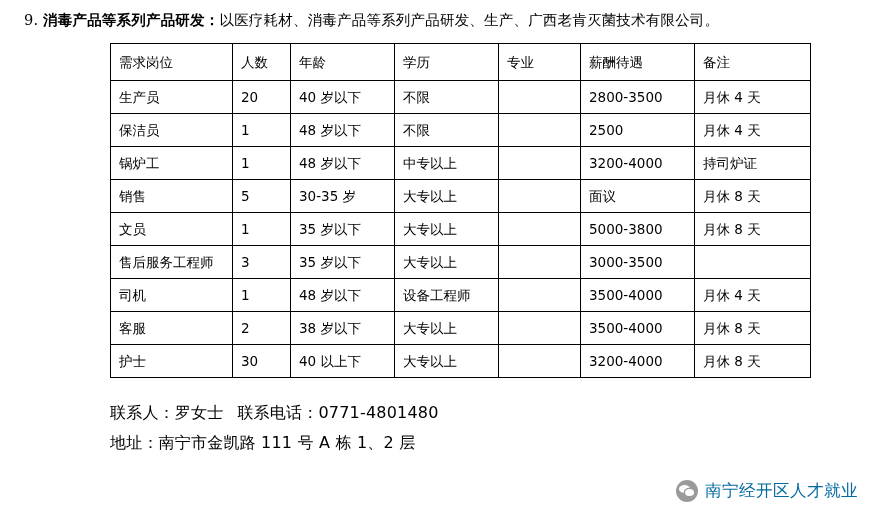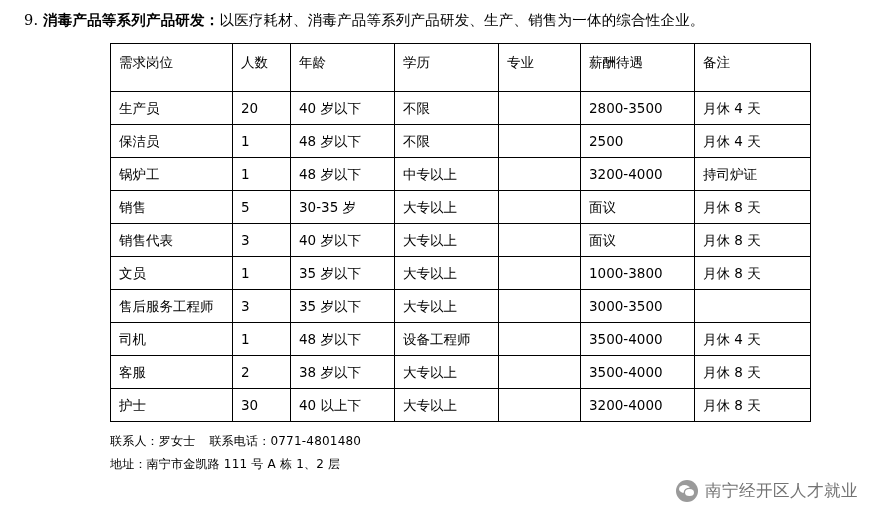--- a/index.html
+++ b/index.html
@@ -49,44 +49,44 @@
     font-weight: normal;
     text-align: left;
     padding: 6px 8px;
     height: 20px;
     vertical-align: middle;
     line-height: 1.45;
     white-space: normal;
   }
   table.joblist th {
     padding-top: 8px;
-    padding-bottom: 19px;
+    padding-bottom: 8px;
   }
   col.c-post { width: 122px; }
   col.c-num  { width: 58px; }
   col.c-age  { width: 104px; }
   col.c-edu  { width: 104px; }
   col.c-major{ width: 82px; }
   col.c-pay  { width: 114px; }
   col.c-note { width: 116px; }
   .footer {
-    margin: 8px 0 0 86px;
-    font-size: 12px;
+    margin: 20px 0 0 86px;
+    font-size: 16px;
     line-height: 1.85;
     letter-spacing: 0.2px;
   }
   .footer .sp { display: inline-block; width: 14px; }
   .wmark {
     position: absolute;
     right: 14px;
     bottom: 10px;
     display: flex;
     align-items: center;
     gap: 7px;
-    color: #737373;
+    color: #0369a1;
     font-size: 16.5px;
     letter-spacing: 0.5px;
   }
   .wmark .wx {
     width: 22px;
     height: 22px;
     border-radius: 50%;
     background: #9a9a9a;
     position: relative;
     flex: none;
@@ -108,21 +108,21 @@
     box-shadow: 0 0 0 1.3px #9a9a9a;
   }
 </style>
 </head>
 <body>
 
 <div class="page">
 
   <div class="intro">
     <span class="idx">9.</span>
-    <span class="company">消毒产品等系列产品研发：</span><span>以医疗耗材、消毒产品等系列产品研发、生产、销售为一体的综合性企业。</span>
+    <span class="company">消毒产品等系列产品研发：</span><span>以医疗耗材、消毒产品等系列产品研发、生产、广西老肯灭菌技术有限公司。</span>
   </div>
 
   <table class="joblist">
     <colgroup>
       <col class="c-post">
         <col class="c-num">
         <col class="c-age">
         <col class="c-edu">
         <col class="c-major">
         <col class="c-pay">
@@ -170,35 +170,26 @@
       <tr>
         <td>销售</td>
         <td>5</td>
         <td>30-35 岁</td>
         <td>大专以上</td>
         <td></td>
         <td>面议</td>
         <td>月休 8 天</td>
       </tr>
       <tr>
-        <td>销售代表</td>
-        <td>3</td>
-        <td>40 岁以下</td>
-        <td>大专以上</td>
-        <td></td>
-        <td>面议</td>
-        <td>月休 8 天</td>
-      </tr>
-      <tr>
         <td>文员</td>
         <td>1</td>
         <td>35 岁以下</td>
         <td>大专以上</td>
         <td></td>
-        <td>1000-3800</td>
+        <td>5000-3800</td>
         <td>月休 8 天</td>
       </tr>
       <tr>
         <td>售后服务工程师</td>
         <td>3</td>
         <td>35 岁以下</td>
         <td>大专以上</td>
         <td></td>
         <td>3000-3500</td>
         <td></td>

